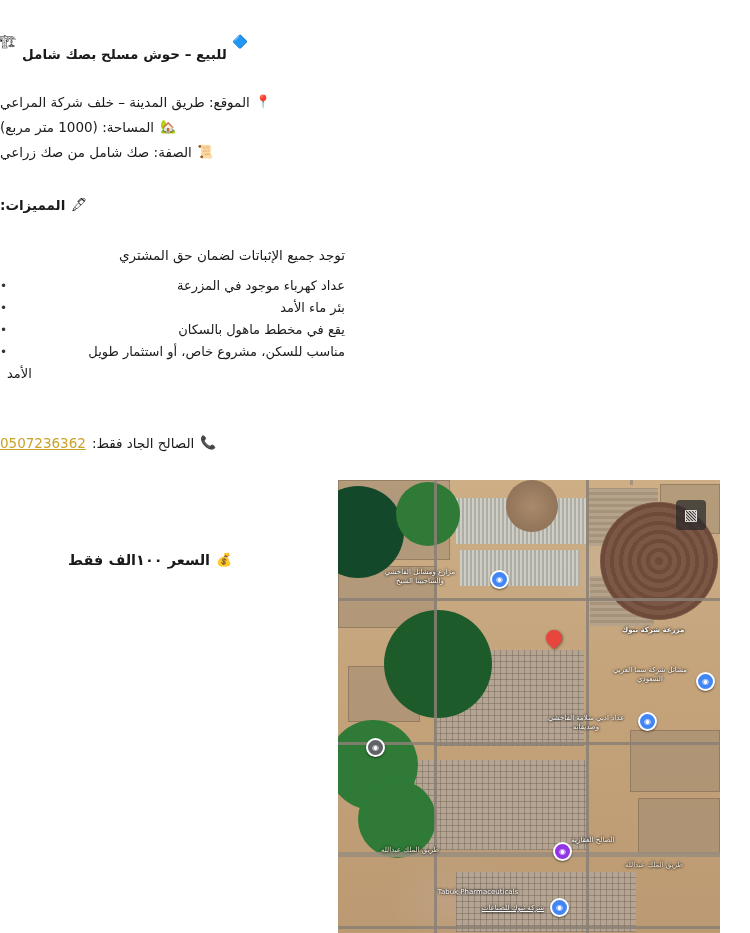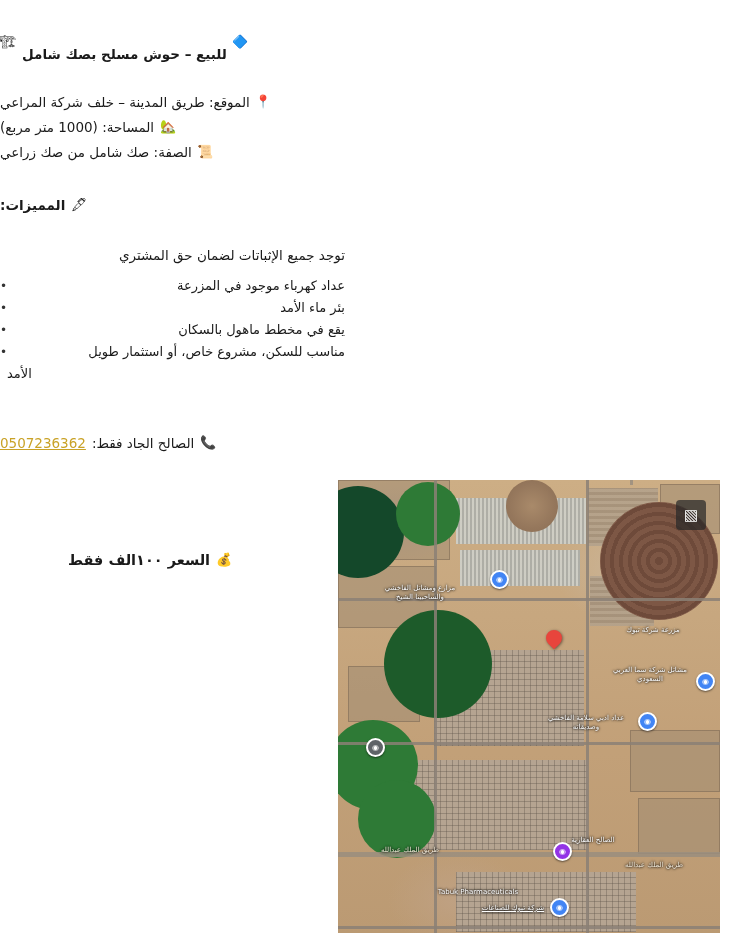--- a/index.html
+++ b/index.html
@@ -391,23 +391,23 @@
     <div class="field bare" style="left:168px;top:0px;width:52px;height:52px;"></div>
 
     <div class="road h" style="top:118px;"></div>
     <div class="road h" style="top:262px;"></div>
     <div class="road h major" style="top:372px;"></div>
     <div class="road h" style="top:446px;"></div>
     <div class="road v" style="left:96px;"></div>
     <div class="road v" style="left:248px;"></div>
     <div class="road v major" style="left:292px;"></div>
 
-    <div class="label" style="left:82px;top:104px;"><span>مزارع ومشاتل الفاخشي
+    <div class="label" style="left:82px;top:88px;"><span>مزارع ومشاتل الفاخشي
 والساحبينا الشيخ</span></div>
-    <div class="label" style="left:315px;top:146px;"><span>مزرعة شركة تبوك</span></div>
+    <div class="label" style="left:315px;top:146px;font-weight:bold;"><span>مزرعة شركة تبوك</span></div>
     <div class="label" style="left:312px;top:186px;"><span>مشاتل شركة سما
 العربي السعودي</span></div>
     <div class="label" style="left:248px;top:234px;"><span>عداد ادبي سلامة
 الفاخشي وصديقاته</span></div>
     <div class="label road-name" style="left:72px;top:366px;"><span>طريق الملك عبدالله</span></div>
     <div class="label" style="left:255px;top:356px;"><span>الصالح العقارية</span></div>
     <div class="label road-name" style="left:316px;top:381px;"><span>طريق الملك عبدالله</span></div>
     <div class="label" style="left:140px;top:408px;width:130px;margin-left:-65px;"><span>Tabuk Pharmaceuticals</span></div>
     <div class="label" style="left:175px;top:424px;text-decoration:underline;"><span>شركة تبوك للصناعات</span></div>
 

